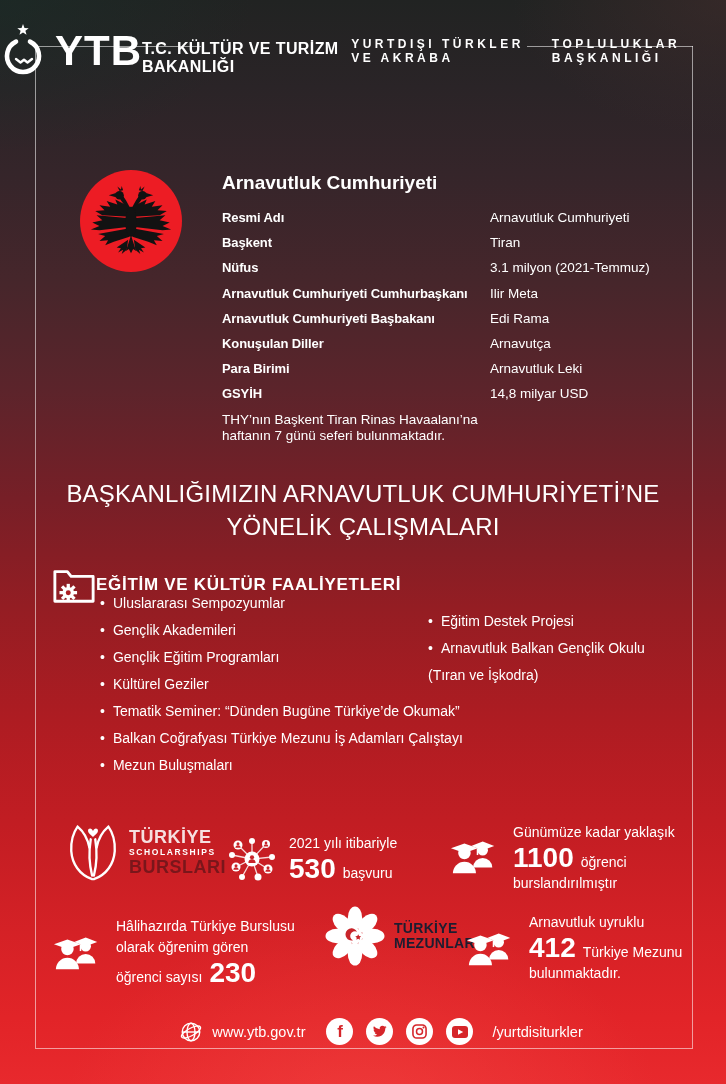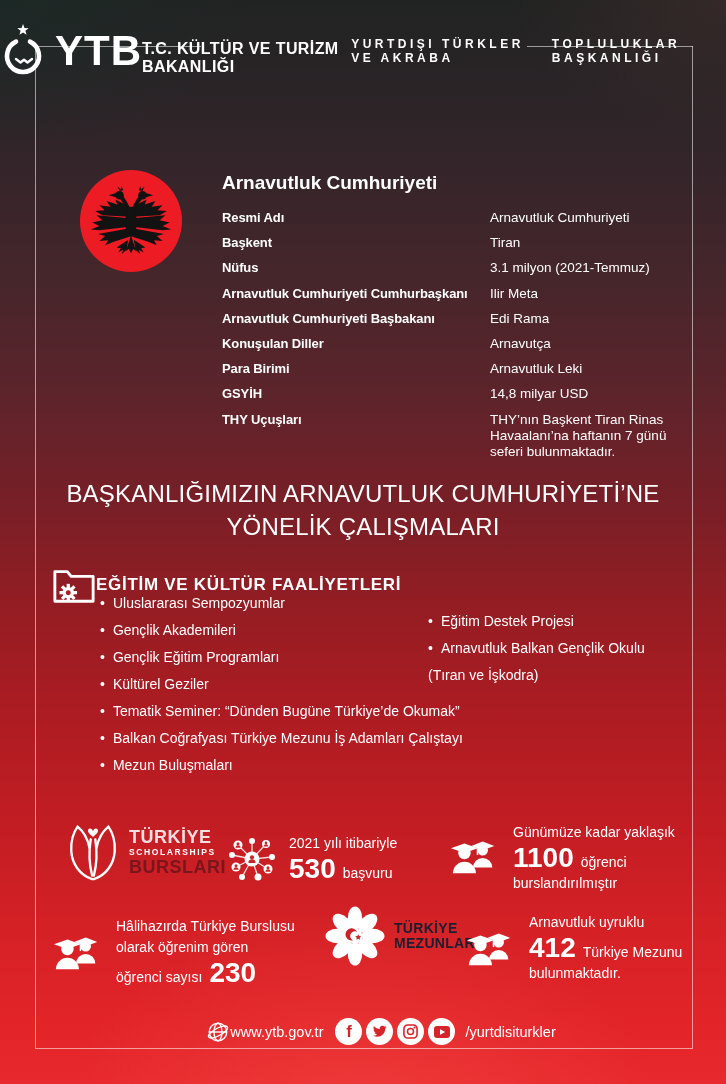--- a/index.html
+++ b/index.html
@@ -66,21 +66,21 @@
   #burslari-logo{left:64px;top:818px;}
   .tb-text{display:flex;flex-direction:column;line-height:1;}
   .tb1{font-size:18px;font-weight:bold;color:#f6dfe0;letter-spacing:.5px;}
   .tb2{font-size:8.5px;font-weight:bold;color:#ffffff;letter-spacing:1.6px;margin:2px 0;}
   .tb3{font-size:18px;font-weight:bold;color:#7a161b;letter-spacing:.5px;}
   #mezunlari-logo{left:323px;top:904px;}
   .tm-text{display:flex;flex-direction:column;line-height:1.1;}
   .tm1,.tm2{font-size:14px;font-weight:bold;color:#1d1d30;letter-spacing:.3px;}
 
   .footer{position:absolute;top:1018px;left:0;right:0;display:flex;justify-content:center;
-          align-items:center;font-size:14.5px;margin-left:36px;}
+          align-items:center;gap:9px;font-size:14.5px;margin-left:36px;}
   .soc{width:27px;height:27px;border-radius:50%;background:#fff;color:#d6252a;
        display:flex;align-items:center;justify-content:center;margin:0 2px;}
   .fbf{font-weight:bold;font-size:17px;line-height:1;}
   .site{margin-right:10px;}
   .handle{margin-left:8px;}
 </style>
 </head>
 <body>
 
 <div class="page">
@@ -139,21 +139,20 @@
       <div class="info-label">Arnavutluk Cumhuriyeti Cumhurbaşkanı</div>
       <div class="info-value">Ilir Meta</div>
       <div class="info-label">Arnavutluk Cumhuriyeti Başbakanı</div>
       <div class="info-value">Edi Rama</div>
       <div class="info-label">Konuşulan Diller</div>
       <div class="info-value">Arnavutça</div>
       <div class="info-label">Para Birimi</div>
       <div class="info-value">Arnavutluk Leki</div>
       <div class="info-label">GSYİH</div>
       <div class="info-value">14,8 milyar USD</div>
-      <div class="info-label">THY Uçuşları</div>
       <div class="info-value">THY’nın Başkent Tiran Rinas Havaalanı’na haftanın 7 günü seferi bulunmaktadır.</div>
     </div>
   </section>
 
   <div class="banner">
     <div>BAŞKANLIĞIMIZIN ARNAVUTLUK CUMHURİYETİ’NE</div>
     <div>YÖNELİK ÇALIŞMALARI</div>
   </div>
 
   <div class="act-head">

